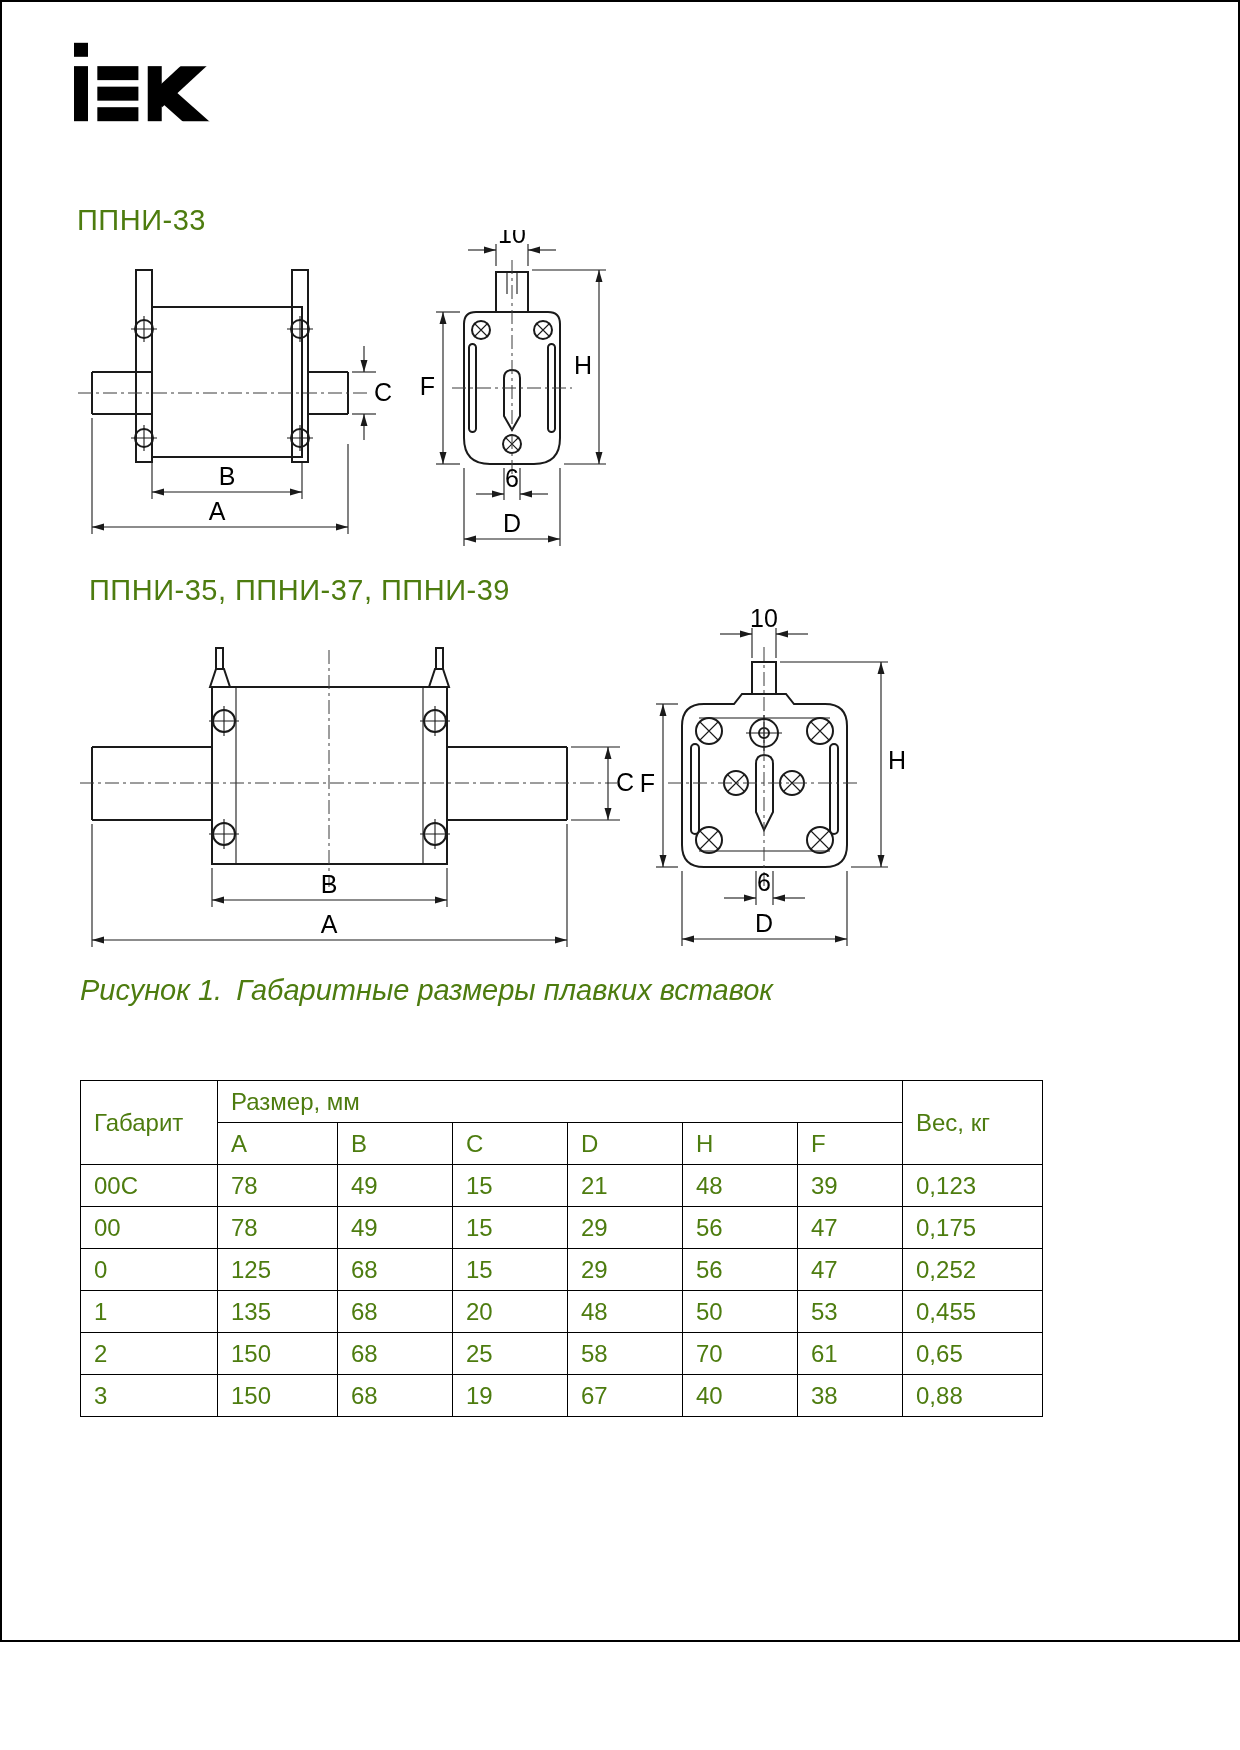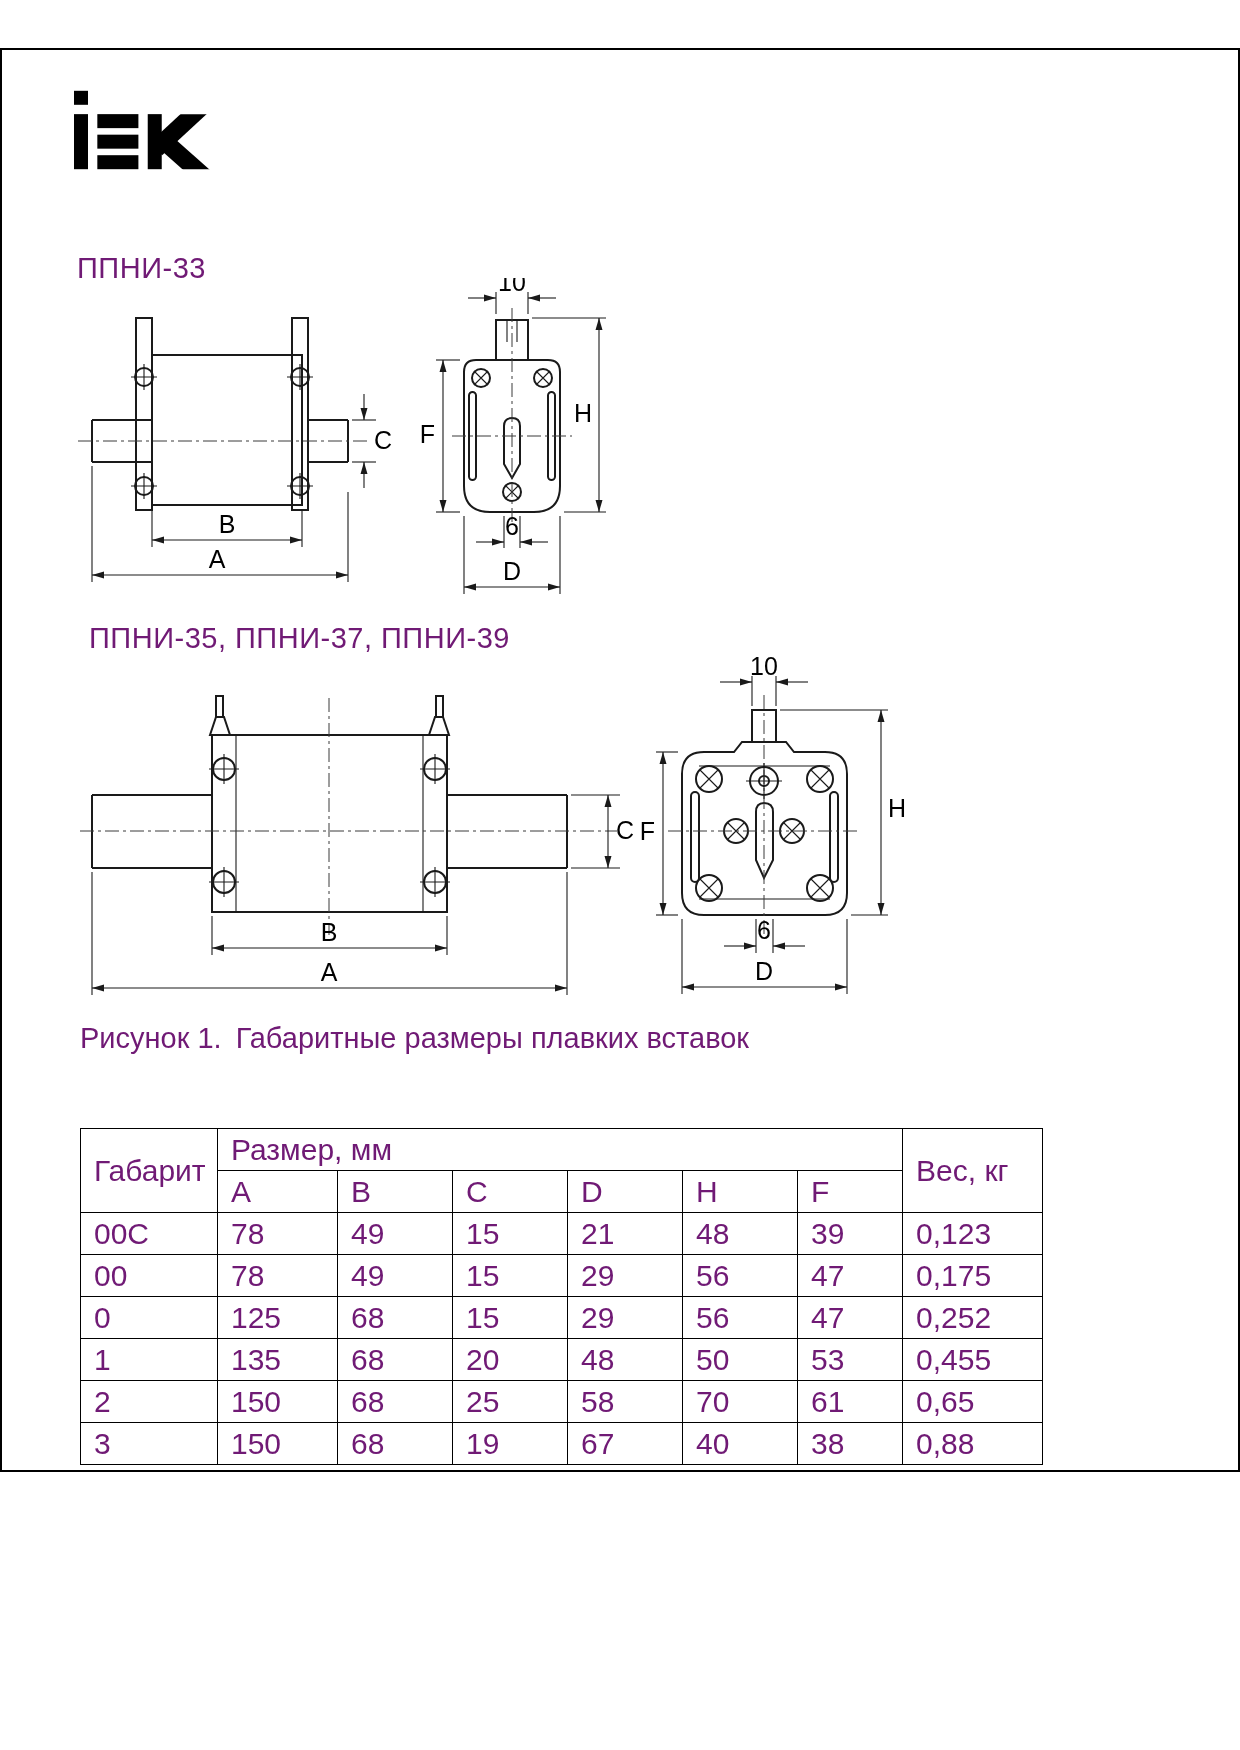--- a/index.html
+++ b/index.html
@@ -1,36 +1,36 @@
 <!DOCTYPE html>
 <html><head>
 <meta charset="utf-8">
 <style>
   * { margin:0; padding:0; box-sizing:border-box; }
   body { background:#fff; width:1240px; }
   .page {
-    position:relative; width:1240px; height:1424px; background:#fff;
+    position:relative; width:1240px; height:1642px; background:#fff;
     border:2px solid #000; overflow:hidden;
-    font-family:"Liberation Sans", sans-serif; color:#701a75;margin-top:48px;
+    font-family:"Liberation Sans", sans-serif; color:#4d7c0f;
   }
   .logo { position:absolute; left:72px; top:40px; }
   .dwg-title { position:absolute; font-size:29px; letter-spacing:0.5px; }
-  .caption { position:absolute; left:78px; top:972px; font-size:29px; }
+  .caption { position:absolute; left:78px; top:972px; font-size:29px;font-style:italic; }
   .caption span { margin-right:14px; }
   svg.drawing { position:absolute; }
 
   
   .obj line, .obj path, .obj rect, .obj circle { stroke:#1a1a1a; stroke-width:2; fill:none; }
   .obj .thin { stroke-width:1.1; }
   .cl line { stroke:#3a3a3a; stroke-width:1; stroke-dasharray:14 4 3 4; }
   .dim line { stroke:#1a1a1a; stroke-width:1.1; fill:none; }
   .dim text { font-family:"Liberation Sans", sans-serif; font-size:25px; fill:#000; }
 
   table.dims { position:absolute; left:78px; top:1078px; width:962px;
-    border-collapse:collapse; table-layout:fixed; font-size:30px; }
+    border-collapse:collapse; table-layout:fixed; font-size:24px; }
   .dims th, .dims td { border:1px solid #000; font-weight:normal; text-align:left;
     padding:0 4px 0 13px; height:42px; vertical-align:middle; }
 </style>
 </head>
 <body>
 
 <div class="page">
 
   <svg class="logo" width="140" height="80" viewBox="0 0 150 84">
     <title>iEK</title>

